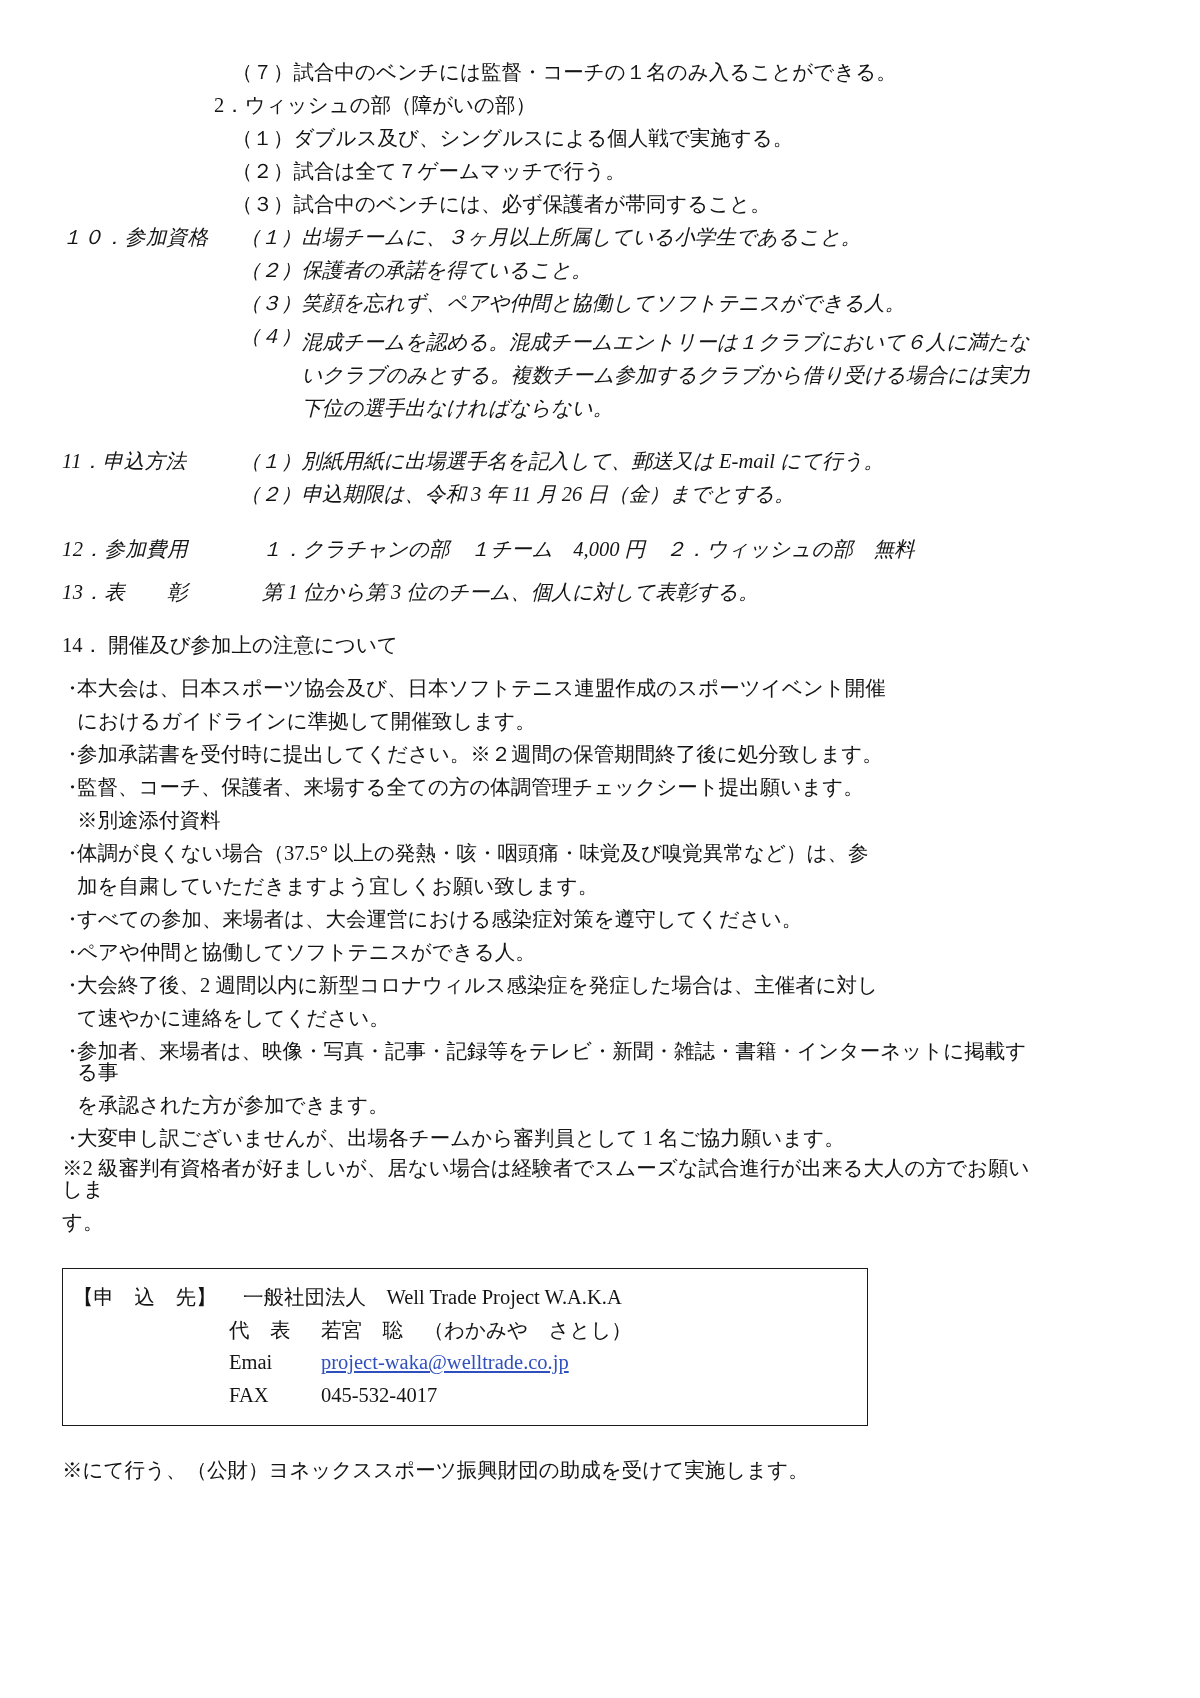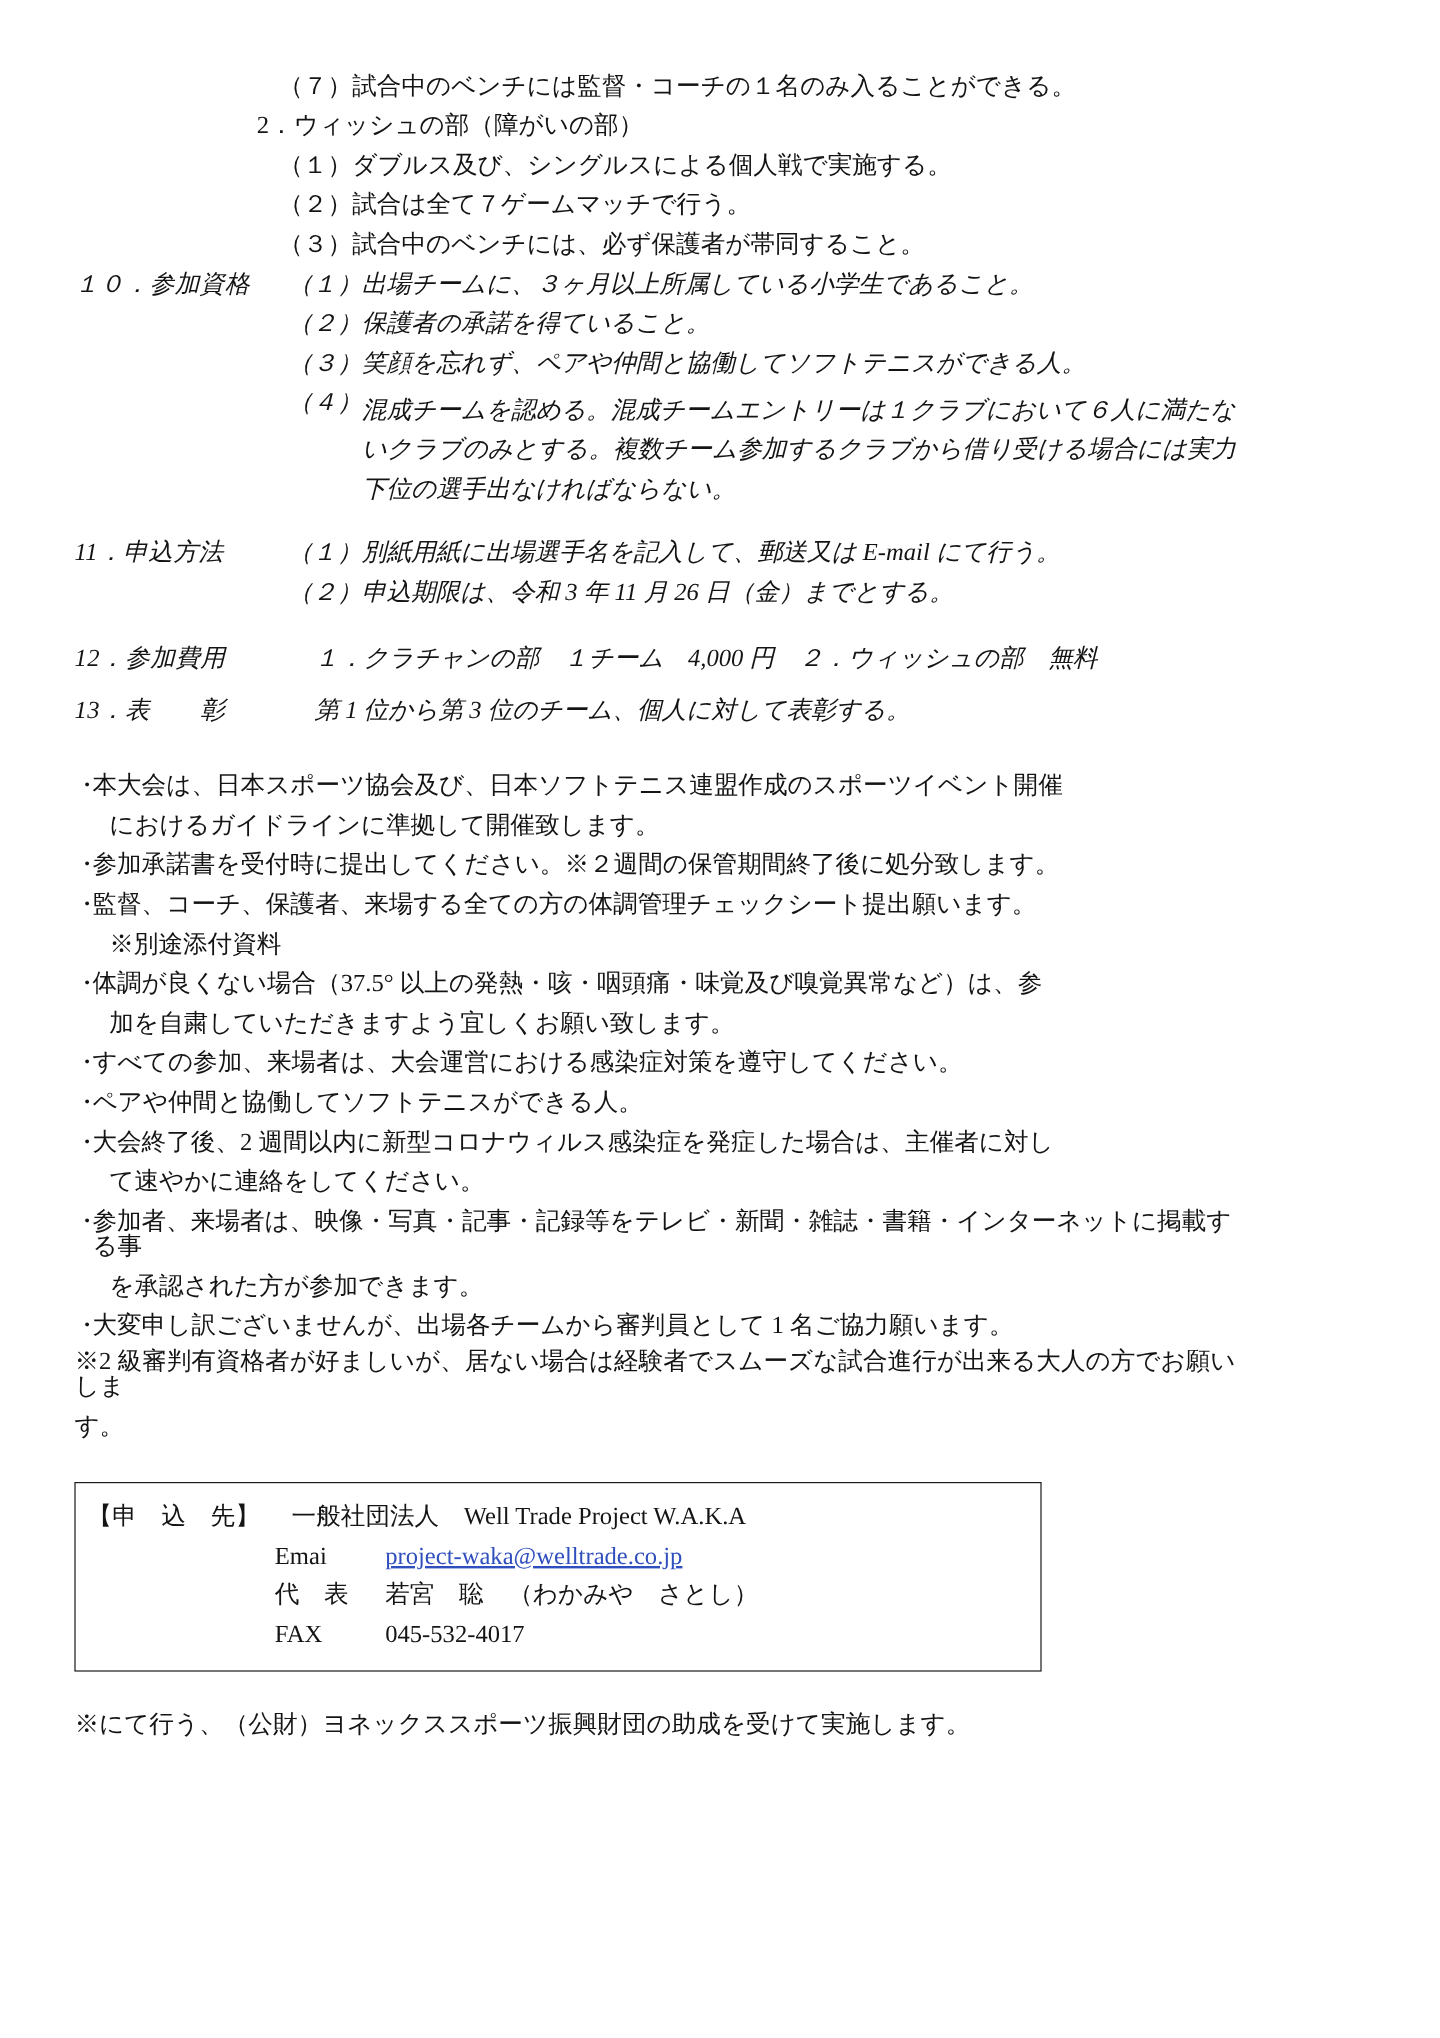--- a/index.html
+++ b/index.html
@@ -70,21 +70,20 @@
   .notice-dot {
     flex: 0 0 auto;
     width: 15px;
   }
   .notice-body {
     flex: 1 1 auto;
   }
   .notice-body .wrap {
     display: block;
     margin-top: 12.5px;
-    margin-left: 14px;
   }
 
   .plain {
     margin-bottom: 12.5px;
   }
   .plain .wrap {
     display: block;
     margin-top: 12.5px;
   }
 
@@ -196,20 +195,23 @@
 
   <div class="row">
     <div class="sec-col sec-num">
       <span>13．</span><span>表　　彰</span>
     </div>
     <div class="body-col" style="padding-left:22px;">第 1 位から第 3 位のチーム、個人に対して表彰する。</div>
   </div>
 
   <div class="gap-md"></div>
 
+  <div class="plain">
+    <span>14．</span>&nbsp;<span>開催及び参加上の注意について</span>
+  </div>
 
   <div class="gap-sm"></div>
 
   <div>
 
     <div class="notice">
       <span class="notice-dot">・</span>
       <span class="notice-body">
         <span>本大会は、日本スポーツ協会及び、日本ソフトテニス連盟作成のスポーツイベント開催</span>
         <span class="wrap">におけるガイドラインに準拠して開催致します。</span>
@@ -284,35 +286,35 @@
   </div>
 
 
   <div class="contact-box">
 
     <div class="contact-row">
       <span class="c-key">【申　込　先】</span>
       <span class="c-val">一般社団法人　Well Trade Project W.A.K.A</span>
     </div>
 
+
+    <div class="contact-row">
+      <span class="spacer-156"></span>
+      <span class="c-key2">代　表</span>
+      <span class="c-val">若宮　聡　（わかみや　さとし）</span>
+    </div>
 
     <div class="contact-row">
       <span class="spacer-156"></span>
       <span class="c-key2">Emai</span>
       <span class="c-val link">project-waka@welltrade.co.jp</span>
     </div>
 
     <div class="contact-row">
       <span class="spacer-156"></span>
-      <span class="c-key2">代　表</span>
-      <span class="c-val">若宮　聡　（わかみや　さとし）</span>
-    </div>
-
-    <div class="contact-row">
-      <span class="spacer-156"></span>
       <span class="c-key2">FAX</span>
       <span class="c-val">045-532-4017</span>
     </div>
 
   </div>
 
   <div class="footnote">※にて行う、（公財）ヨネックススポーツ振興財団の助成を受けて実施します。</div>
 
 </div>
 

